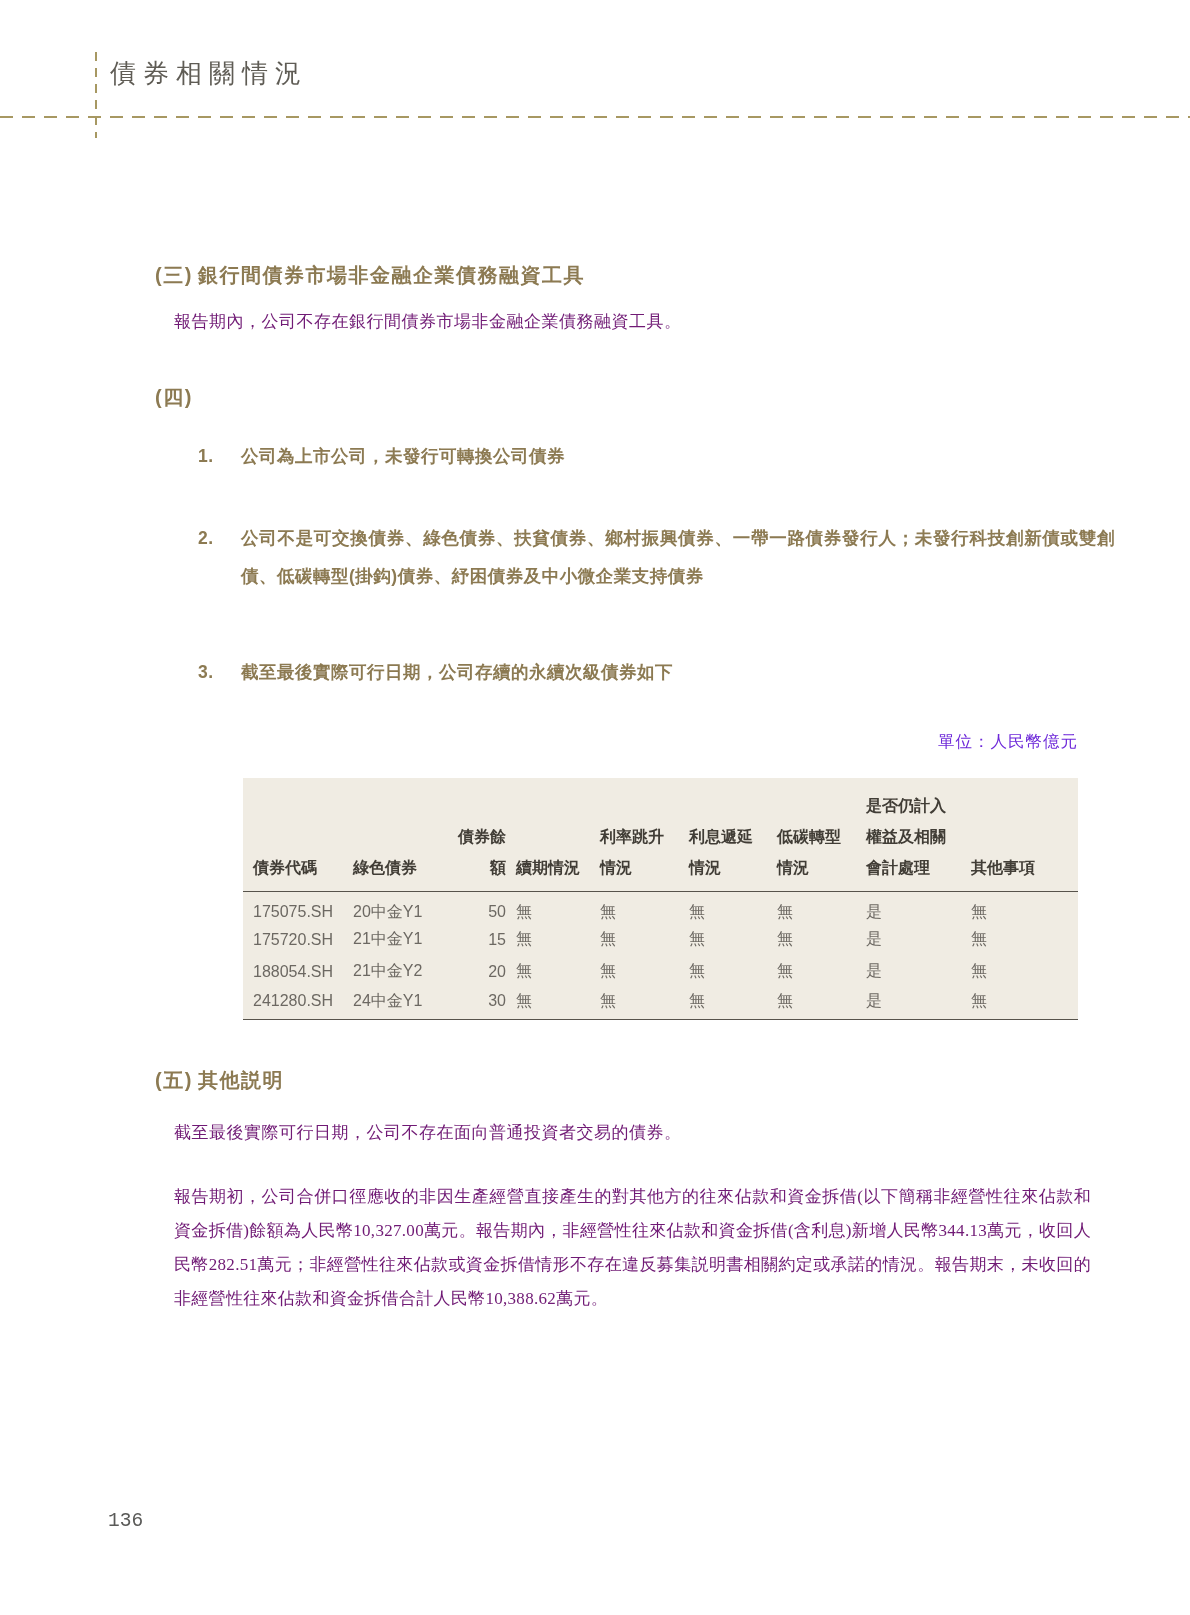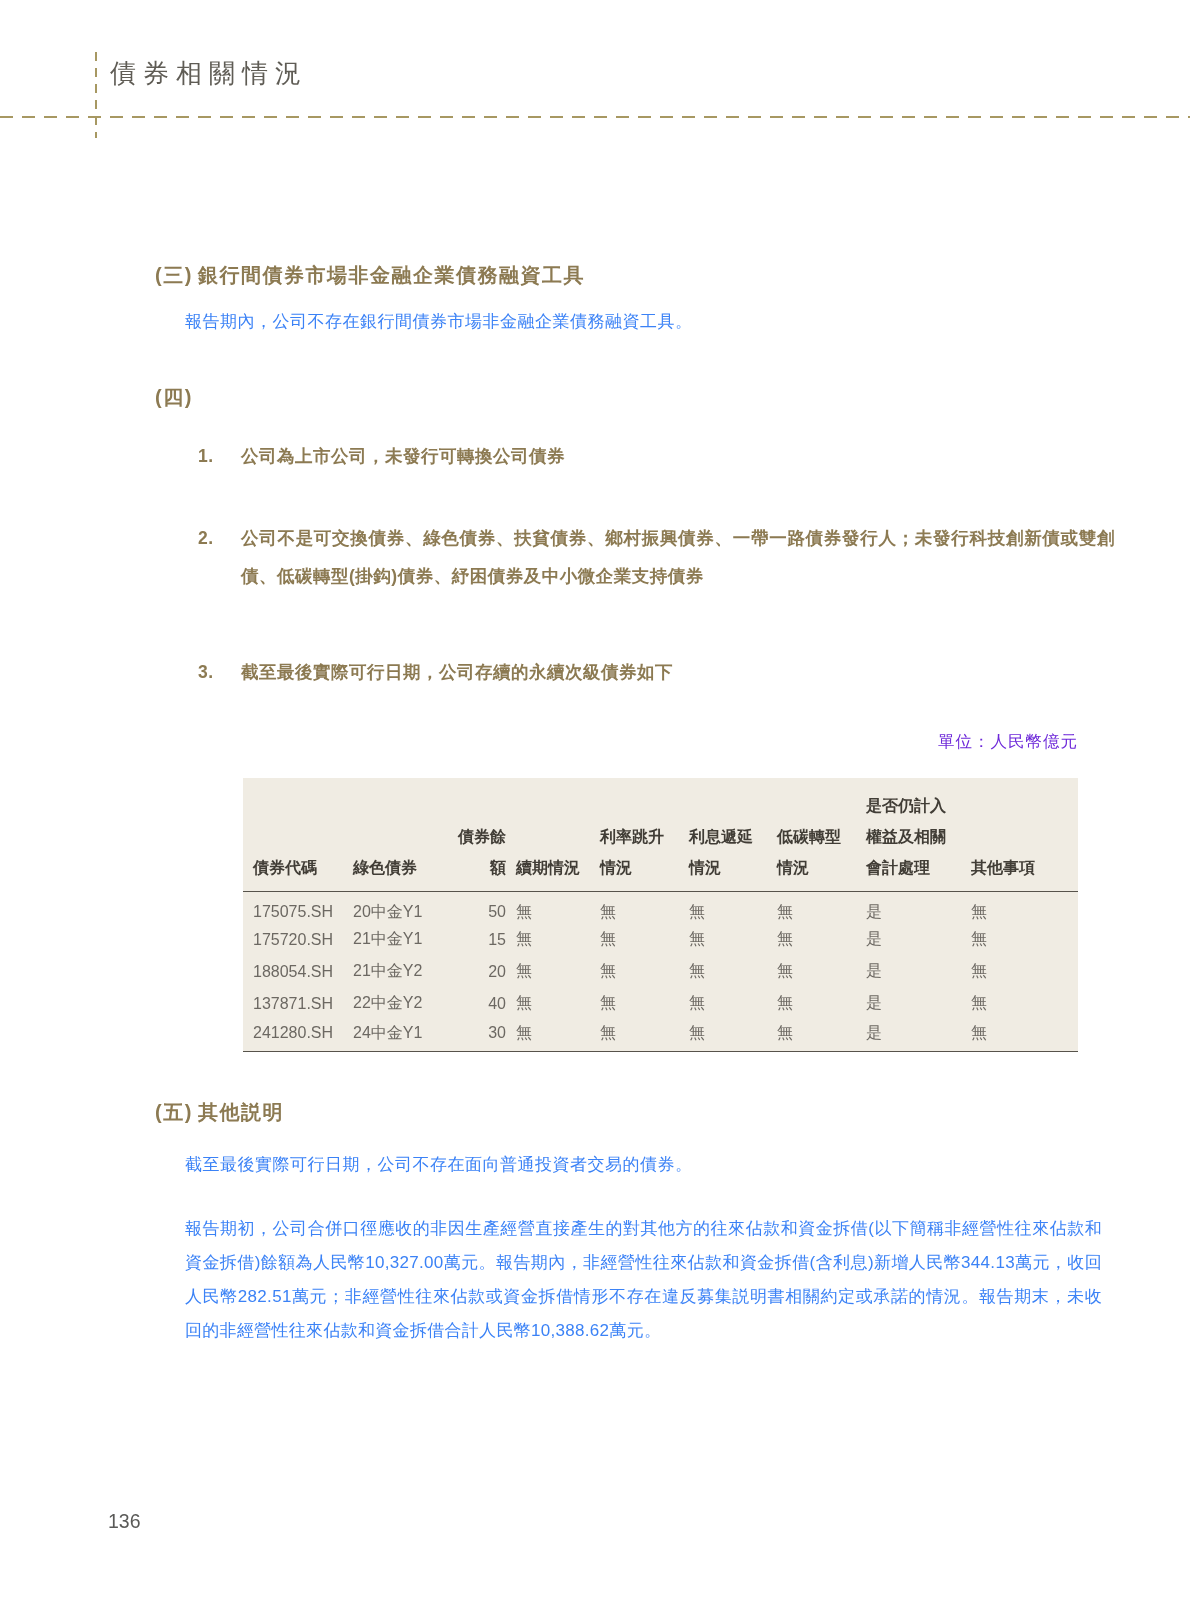--- a/index.html
+++ b/index.html
@@ -56,24 +56,25 @@
     display: flex;
     color: #8c7a52;
     font-weight: bold;
     font-size: 20px;
     letter-spacing: 1.5px;
     line-height: 26px;
   }
   .sec-heading .sec-index { width: 43px; flex: 0 0 43px; }
 
   .body-par {
-    margin-left: 30px;
+    margin-left: 19px;
     line-height: 26px;
     letter-spacing: 0.5px;
-    color: #3b82f6;
+    color: #701a75;
+    font-family: Liberation Serif, serif;
   }
   .sec3-body { margin-top: 21px; }
 
   .sec4 { margin-top: 49px; }
 
   .num-item {
     display: flex;
     margin-left: 43px;
     color: #8c7a52;
     font-weight: bold;
@@ -137,21 +138,21 @@
     width: 917px;
     line-height: 34px;
     text-align: justify;
     letter-spacing: 0.3px;
   }
 
   .page-number {
     position: absolute;
     left: 108px;
     top: 1510px;
-    font-family: Liberation Sans, sans-serif;
+    font-family: Liberation Mono, monospace;
     font-size: 19.5px;
     color: #5a5a58;
     text-align: right;
   }
 </style>
 </head>
 <body>
 
 <div class="page">
 
@@ -245,31 +246,20 @@
             <td>21中金Y2</td>
             <td class="c3">20</td>
             <td>無</td>
             <td>無</td>
             <td>無</td>
             <td>無</td>
             <td>是</td>
             <td>無</td>
           </tr>
           <tr>
-            <td class="c1">137871.SH</td>
-            <td>22中金Y2</td>
-            <td class="c3">40</td>
-            <td>無</td>
-            <td>無</td>
-            <td>無</td>
-            <td>無</td>
-            <td>是</td>
-            <td>無</td>
-          </tr>
-          <tr>
             <td class="c1">241280.SH</td>
             <td>24中金Y1</td>
             <td class="c3">30</td>
             <td>無</td>
             <td>無</td>
             <td>無</td>
             <td>無</td>
             <td>是</td>
             <td>無</td>
           </tr>

